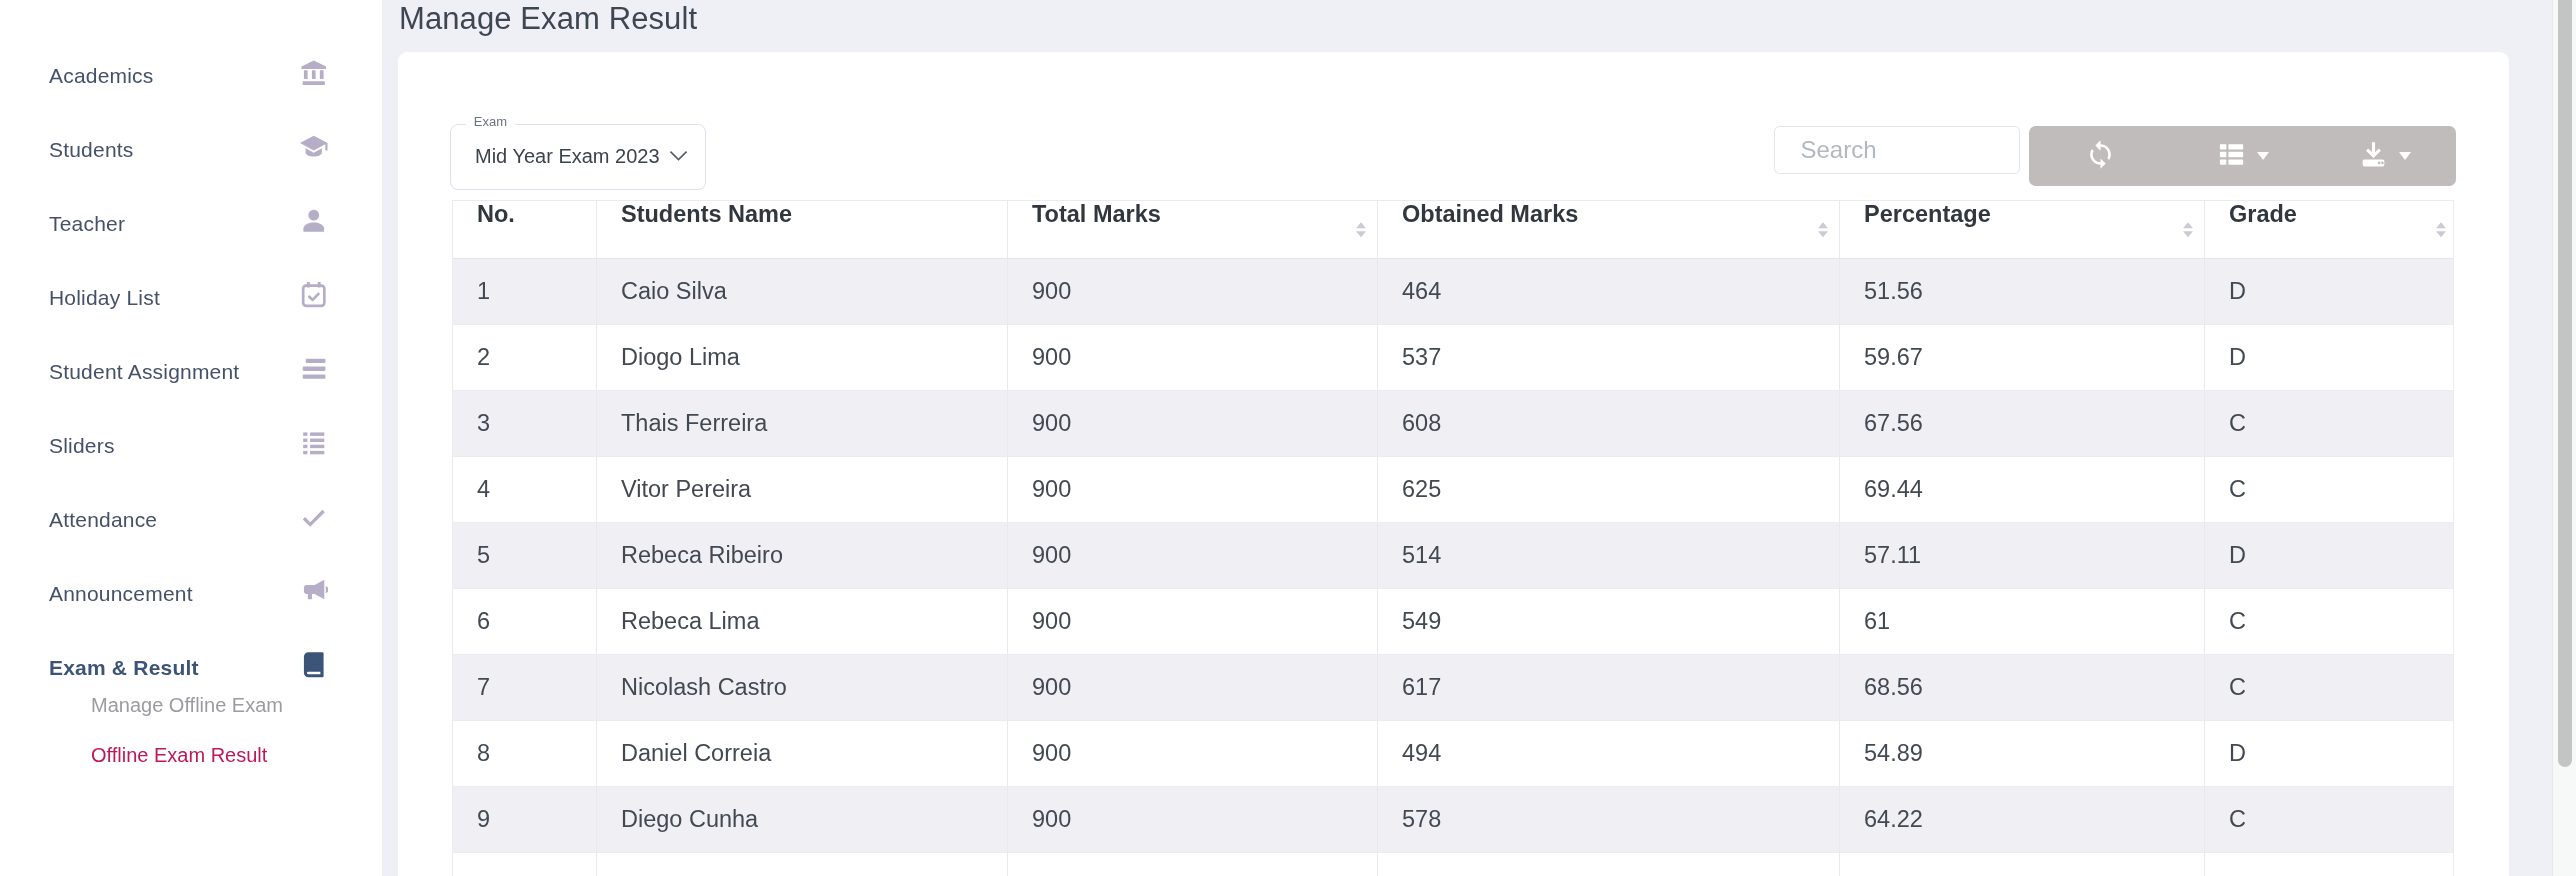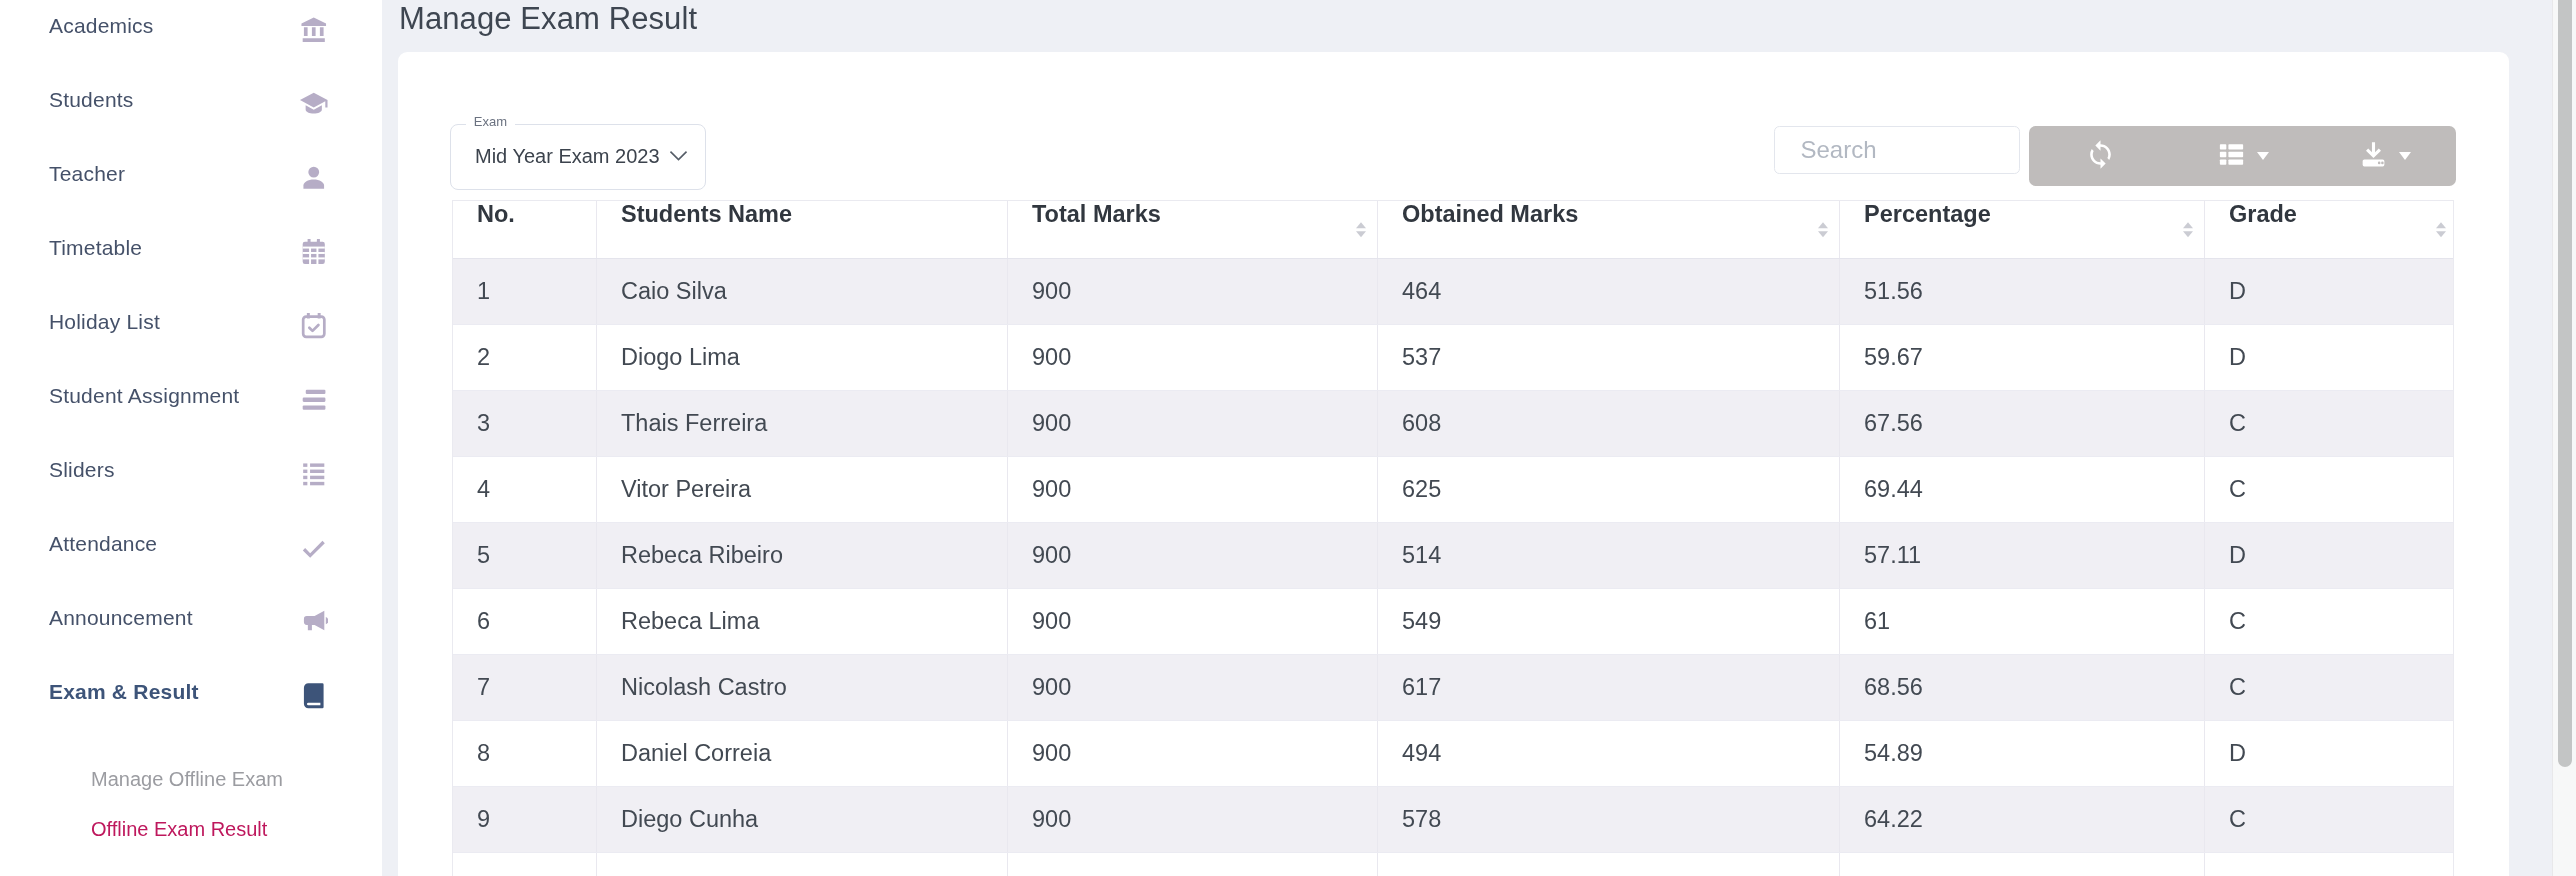--- a/index.html
+++ b/index.html
@@ -4,21 +4,21 @@
 <style>
   * { margin:0; padding:0; box-sizing:border-box; }
   html,body { width:2576px; height:876px; overflow:hidden;
     font-family:"Liberation Sans","DejaVu Sans",sans-serif; }
   body { background:#eef0f5; position:relative; }
 
   
   .sidebar { position:absolute; left:0; top:0; width:382px; height:876px;
     background:#ffffff; z-index:2; }
   .nav { padding-top:14px; }
-  .nav-item { height:74px; display:flex; align-items:flex-start; justify-content:space-between;
+  .nav-item { height:74px; display:flex; align-items:flex-end; justify-content:space-between;
     padding:0 53px 0 49px; cursor:pointer; }
   .nav-item .label { font-size:21px; font-weight:500; color:#455169; letter-spacing:0.2px; }
   .nav-item .ico { width:31px; height:31px; color:#b6adc6; flex:0 0 31px;
     display:flex; align-items:center; justify-content:center; }
   .nav-item .ico svg { width:29.5px; height:29.5px; }
   .nav-item.active .label { color:#3d5479; font-weight:700; }
   .nav-item.active .ico { color:#3d5479; }
   .subnav-item { height:50px; display:flex; align-items:center; padding-left:91px; cursor:pointer; }
   .subnav-item:first-of-type { margin-top:9.4px; }
   .subnav-item .sublabel { font-size:20px; color:#9b9ca1; }
@@ -116,36 +116,20 @@
     <div class="nav-item">
       <span class="label">Teacher</span>
       <span class="ico">
         <svg viewBox="0 0 24 24" fill="currentColor">
             <circle cx="12" cy="7.4" r="4.4"></circle>
             <path d="M12 13.4c-4.7 0-8.4 2.2-8.4 4.9V21h16.8v-2.7c0-2.7-3.7-4.9-8.4-4.9z"></path>
           </svg>
       </span>
     </div>
 
-    <div class="nav-item">
-      <span class="label">Timetable</span>
-      <span class="ico">
-        <svg viewBox="0 0 24 24" fill="currentColor">
-            <path d="M7 1.6h2.4v3.8H7zM14.6 1.6H17v3.8h-2.6z"></path>
-            <path d="M4.8 3.8h14.4A1.8 1.8 0 0 1 21 5.6v14.6a1.8 1.8 0 0 1-1.8 1.8H4.8A1.8 1.8 0 0 1 3 20.2V5.6a1.8 1.8 0 0 1 1.8-1.8z"></path>
-            <g stroke="#ffffff" stroke-width="1.6">
-              <line x1="3" y1="8.6" x2="21" y2="8.6"></line>
-              <line x1="9" y1="8.6" x2="9" y2="22"></line>
-              <line x1="15" y1="8.6" x2="15" y2="22"></line>
-              <line x1="3" y1="13" x2="21" y2="13"></line>
-              <line x1="3" y1="17.4" x2="21" y2="17.4"></line>
-            </g>
-          </svg>
-      </span>
-    </div>
 
     <div class="nav-item">
       <span class="label">Holiday List</span>
       <span class="ico">
         <svg viewBox="0 0 24 24" fill="none" stroke="currentColor">
             <rect x="3.4" y="4.6" width="17.2" height="16.4" rx="2.4" stroke-width="2.2"></rect>
             <path d="M7.6 1.6v4.4M16.4 1.6v4.4" stroke-width="2.4"></path>
             <path d="m8.4 13.6 2.6 2.6 4.8-4.8" stroke-width="2.2" stroke-linecap="round" stroke-linejoin="round"></path>
           </svg>
       </span>

